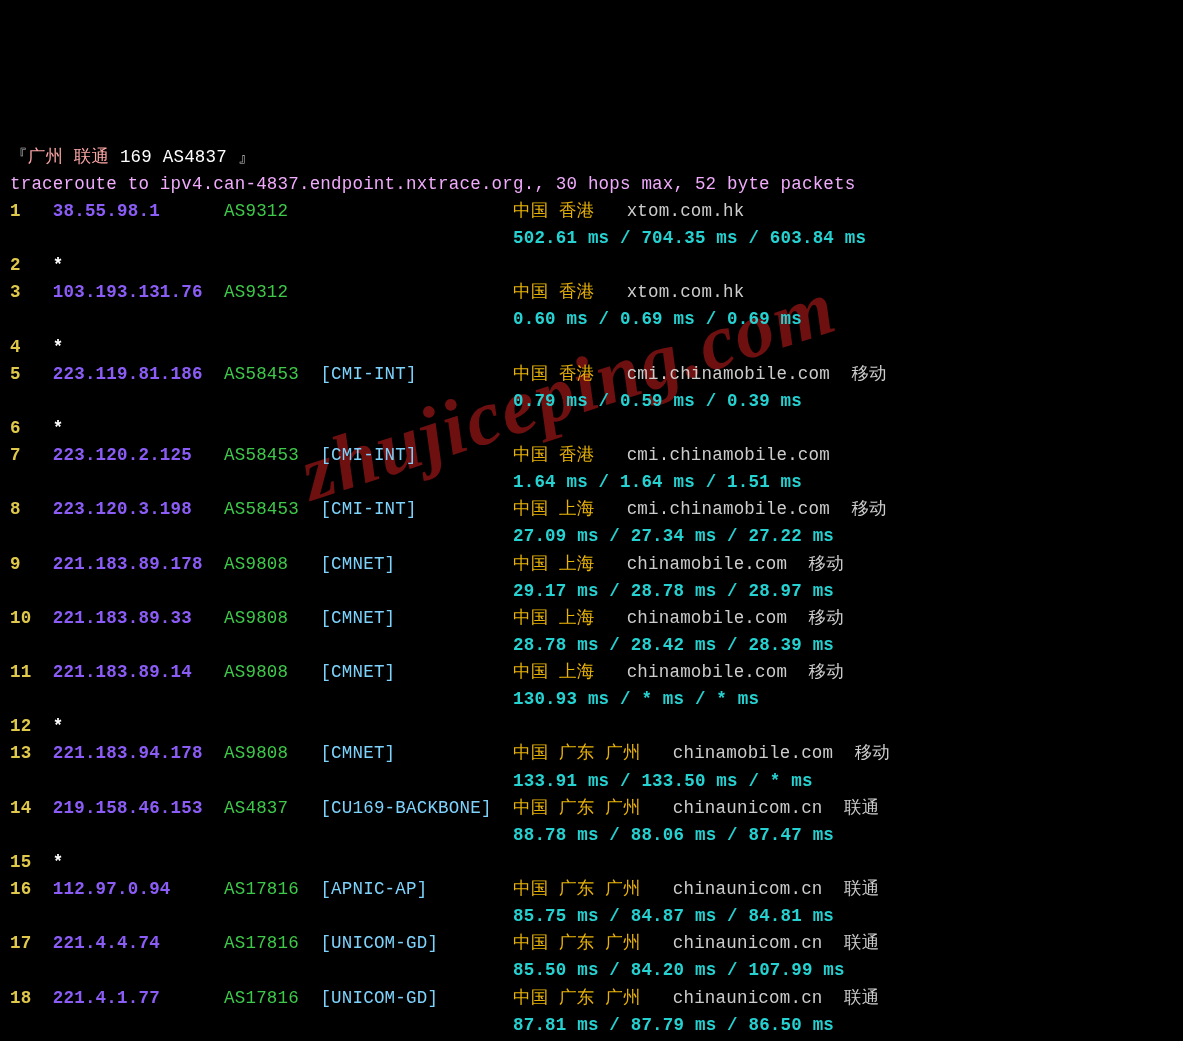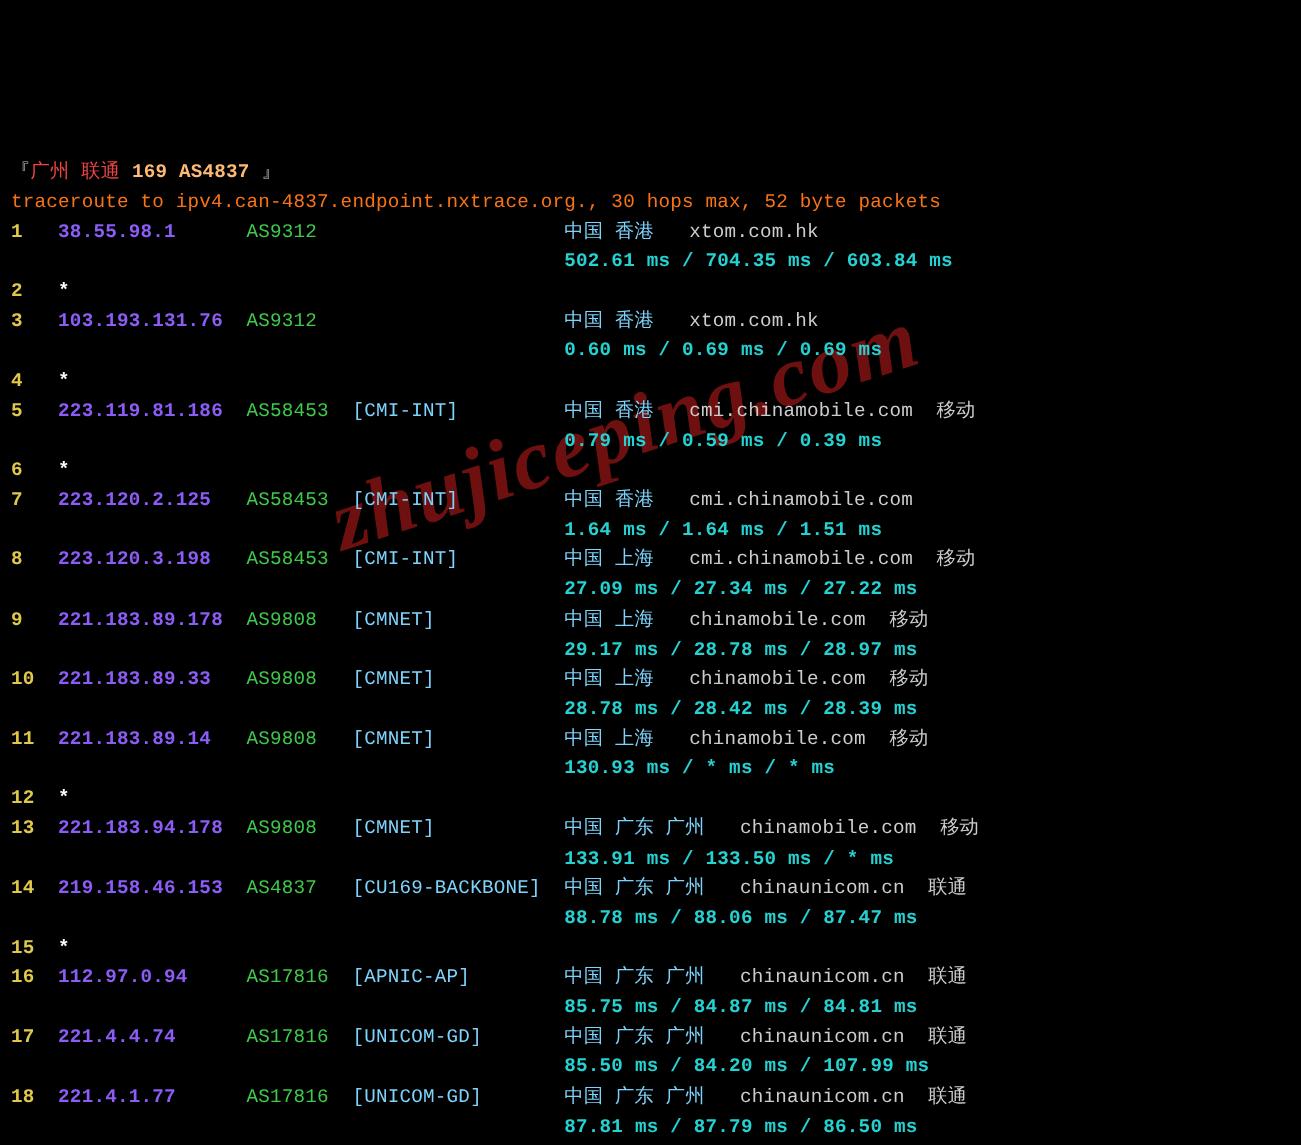--- a/index.html
+++ b/index.html
@@ -12,28 +12,28 @@
     padding: 8px 10px;
     white-space: pre;
     letter-spacing: 0.2px;
     position: relative;
     overflow: hidden;
     min-height: 1041px;
     width: 1183px;
     box-sizing: border-box;
   }
   .hdr-bracket { color: #cccccc; }
-  .hdr-loc { color: #ef4444; }
-  .hdr-asn { color: #fdba74; font-weight: bold; }
-  .cmd { color: #f97316; }
+  .hdr-loc { color: #fca5a5; }
+  .hdr-asn { color: #ffffff; font-weight: normal; }
+  .cmd { color: #f0abfc; }
   .hop { color: #e0c84a; font-weight: bold; }
   .ip  { color: #8b5cf6; font-weight: bold; }
   .asn { color: #3ec94a; font-weight: normal; }
   .tag { color: #7dd3fc; font-weight: normal; }
-  .loc { color: #7dd3fc; }
+  .loc { color: #eab308; }
   .dom { color: #cccccc; }
   .isp { color: #cccccc; }
   .rtt { color: #26d1d1; font-weight: bold; }
   .sep { color: #cccccc; }
   .star{ color: #ffffff; font-weight: bold; }
   .watermark {
     position: absolute;
     left: 290px;
     top: 330px;
     font-family: Georgia, "Times New Roman", serif;

